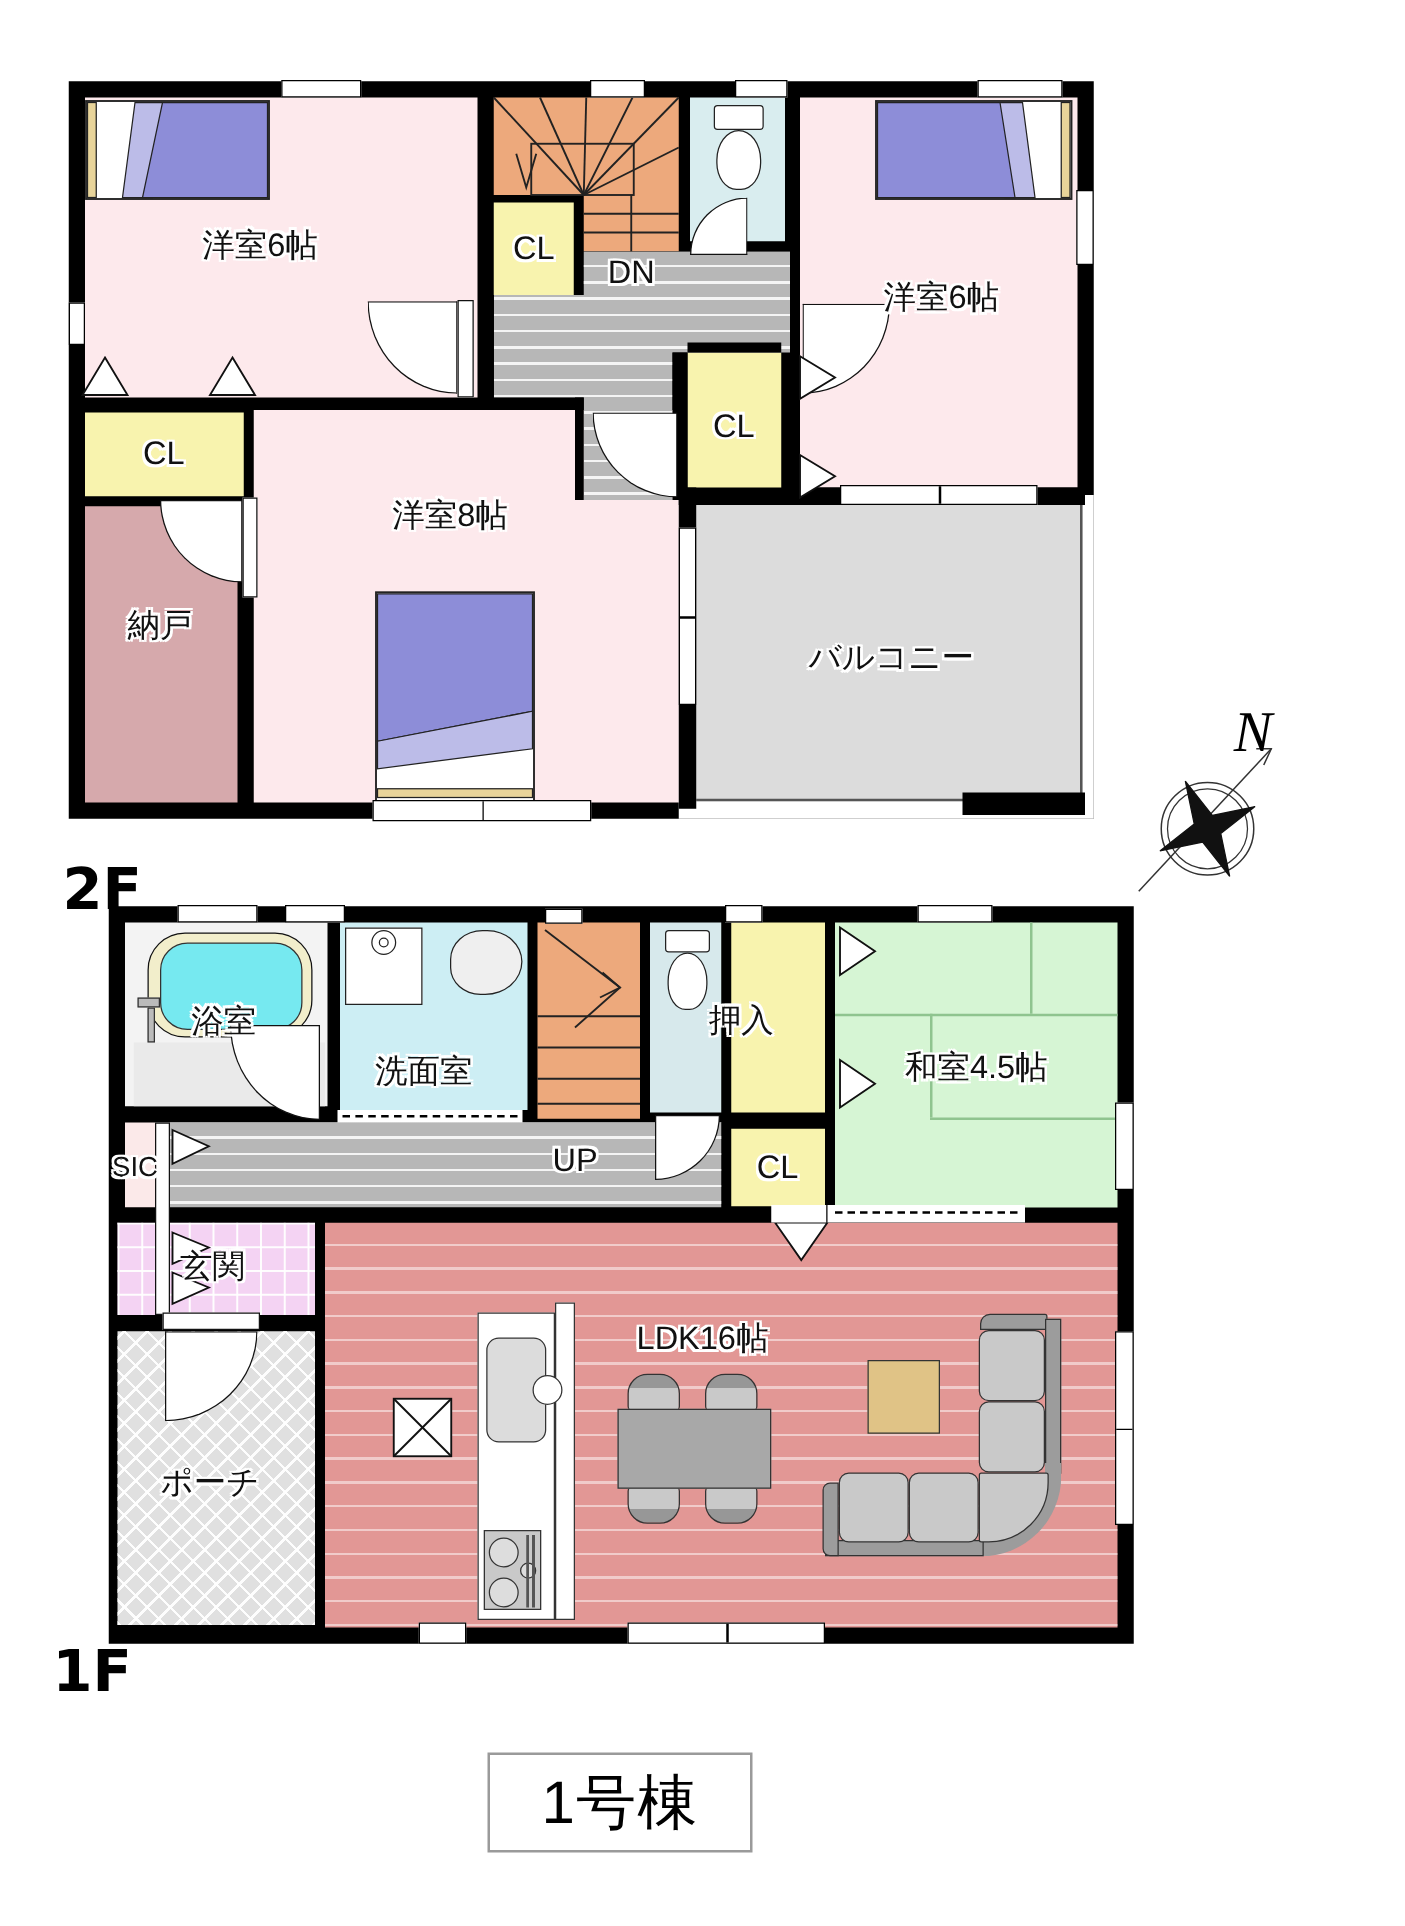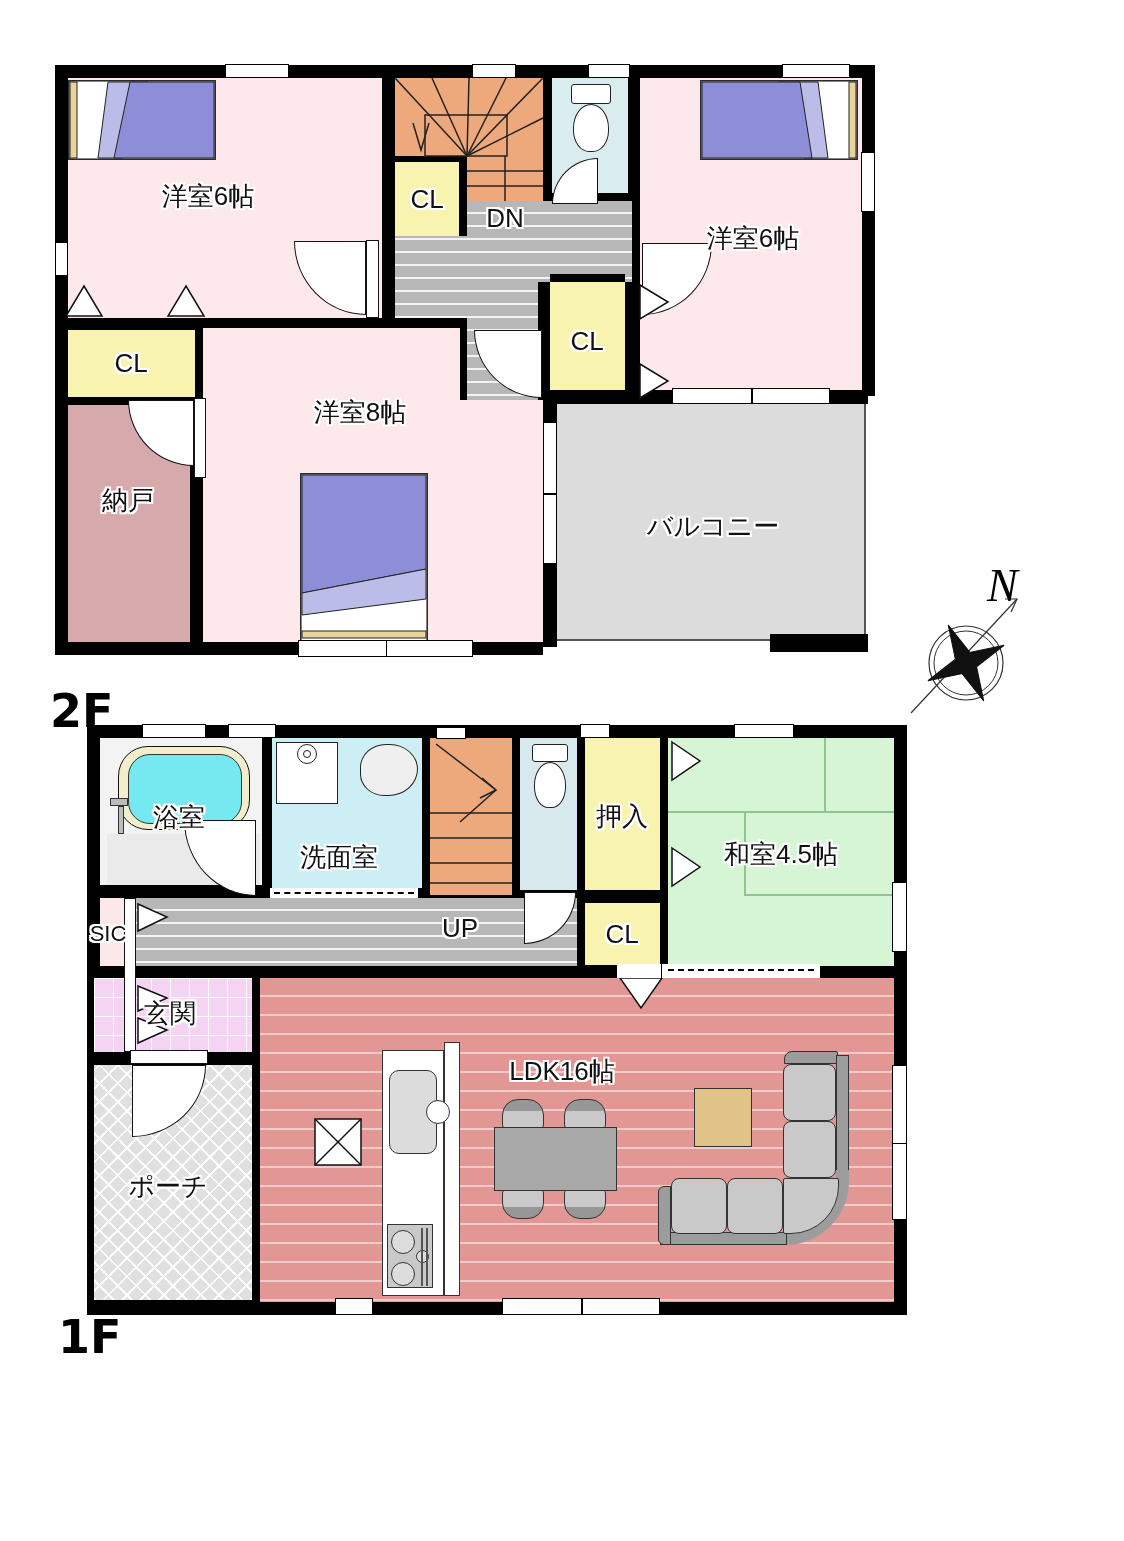--- a/index.html
+++ b/index.html
@@ -289,24 +289,27 @@
         <div class="tickh"></div>
       </div>
     <div class="win" style="left:248px;top:573px;width:38px;height:17px;"></div>
     <div class="win" style="left:415px;top:573px;width:158px;height:17px;">
         <div class="tickv"></div>
       </div>
 
     <span class="lbl" style="left:92px;top:92px;">浴室</span>
     <span class="lbl" style="left:252px;top:132px;">洗面室</span>
     <span class="lbl" style="left:373px;top:203px;">UP</span>
-    <span class="lbl" style="left:535px;top:91px;">押入</span>
+    <span class="lbl" style="left:506px;top:91px;">押入</span>
     <span class="lbl" style="left:694px;top:129px;">和室4.5帖</span>
     <span class="lbl" style="left:535px;top:209px;">CL</span>
     <span class="lbl" style="left:21px;top:209px;font-size:22px;">SIC</span>
     <span class="lbl" style="left:83px;top:288px;">玄関</span>
     <span class="lbl" style="left:81px;top:461px;">ポーチ</span>
     <span class="lbl" style="left:475px;top:346px;">LDK16帖</span>
   </div>
-  <span class="floorlbl" style="left:58px;top:1310px;">1F</span>
-
+  <span class="floorlbl" style="left:42px;top:1310px;">1F</span>
+
+  <div class="titlebox">
+    <span>1号棟</span>
+  </div>
 
 </div>
 
 </body></html>

